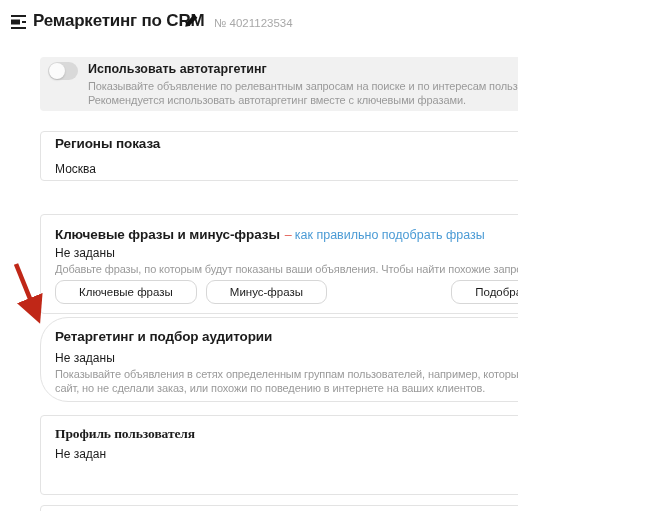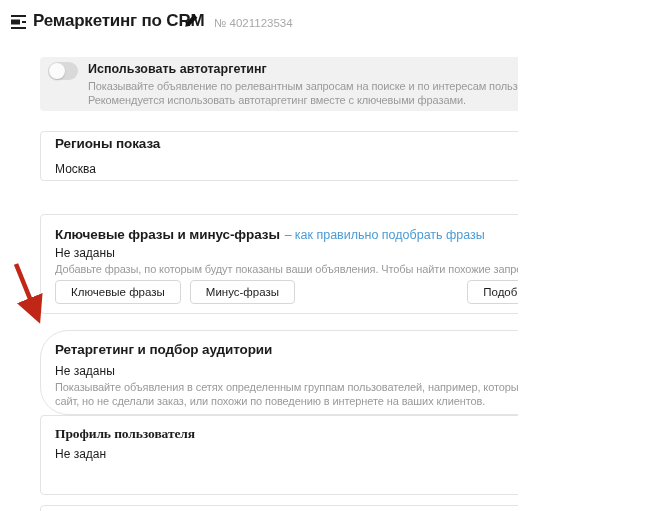--- a/index.html
+++ b/index.html
@@ -20,22 +20,22 @@
   .card{position:absolute;left:40px;width:571px;background:#fff;border:1px solid #e3e3e3;border-radius:4px;box-sizing:border-box;}
   .card-title{position:absolute;left:14px;font-size:13.5px;font-weight:bold;letter-spacing:-0.1px;white-space:nowrap;}
   .card-status{position:absolute;left:14px;font-size:12px;color:#1c1c1c;}
   .card-desc{position:absolute;left:14px;font-size:11px;line-height:13.5px;color:#9a9a9a;letter-spacing:-0.1px;width:545px;}
   .nowrap{white-space:nowrap;}
   .chev{position:absolute;right:10px;top:11px;cursor:pointer;}
   .t-row{position:absolute;left:14px;top:10px;white-space:nowrap;}
   .t-row .bold{font-size:13.5px;font-weight:bold;letter-spacing:-0.1px;}
   .t-row .dash{font-size:12.5px;color:#e25950;margin:0 3px 0 5px;}
   .t-row .hlink{font-size:12.5px;color:#4b9bd5;cursor:pointer;}
-  .btn{display:inline-block;box-sizing:border-box;height:24px;line-height:22px;padding:0 15px;
-    border:1px solid #d7d7d7;border-radius:4px;background:#fff;font-size:11.5px;color:#1c1c1c;cursor:pointer;}
+  .btn{display:inline-block;box-sizing:border-box;height:24px;line-height:22px;padding:0 23px;
+    border:1px solid #d7d7d7;border-radius:9px;background:#fff;font-size:11.5px;color:#1c1c1c;cursor:pointer;}
   .btn-row{position:absolute;left:14px;top:65px;}
   .btn-row .btn{margin-right:9px;}
   .btn-right{position:absolute;right:14px;top:65px;}
   
   .arrow{position:absolute;left:4px;top:252px;pointer-events:none;}
 </style>
 </head>
 <body>
 
 <div id="screen">
@@ -84,21 +84,21 @@
       <span class="btn">Ключевые фразы</span><span class="btn">Минус-фразы</span>
     </div>
     <span class="btn btn-right">Подобрать фразы</span>
     <span class="chev">
       <svg width="12" height="8" viewBox="0 0 12 8">
           <polyline points="1,1 6,6 11,1" fill="none" stroke="#c6c6c6" stroke-width="1.4"></polyline>
         </svg>
     </span>
   </div>
 
-  <div class="card" style="top:330px;height:85px;border-radius:28px;">
+  <div class="card" style="top:317px;height:85px;border-radius:28px;">
     <div class="card-title" style="top:11px;">Ретаргетинг и подбор аудитории</div>
     <div class="card-status" style="top:33px;">Не заданы</div>
     <div class="card-desc" style="top:50px;">Показывайте объявления в сетях определенным группам пользователей, например, которые уже посещали сайт, но не сделали заказ, или похожи по поведению в интернете на ваших клиентов.</div>
     <span class="chev">
       <svg width="12" height="8" viewBox="0 0 12 8">
           <polyline points="1,1 6,6 11,1" fill="none" stroke="#c6c6c6" stroke-width="1.4"></polyline>
         </svg>
     </span>
   </div>
 

